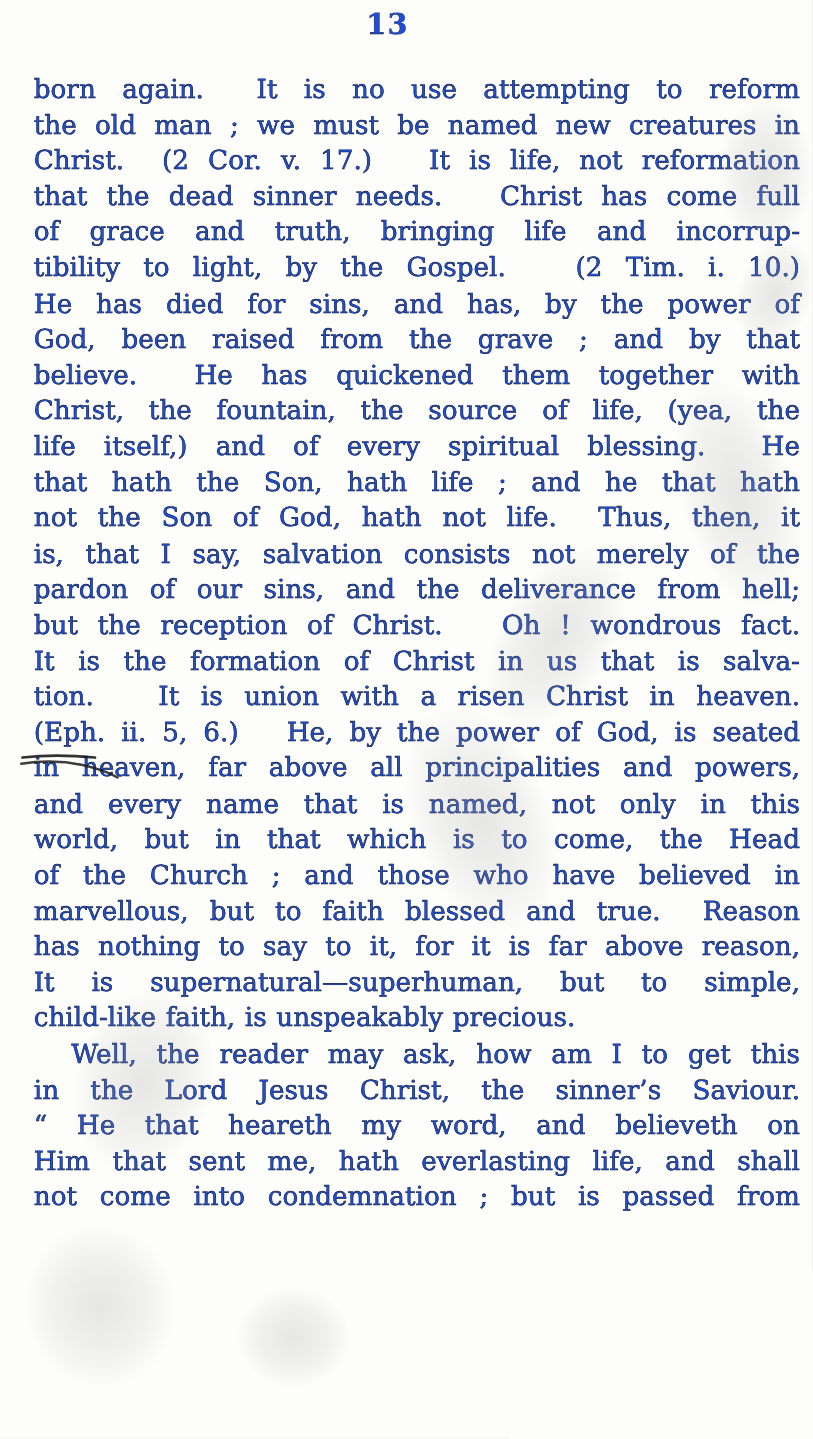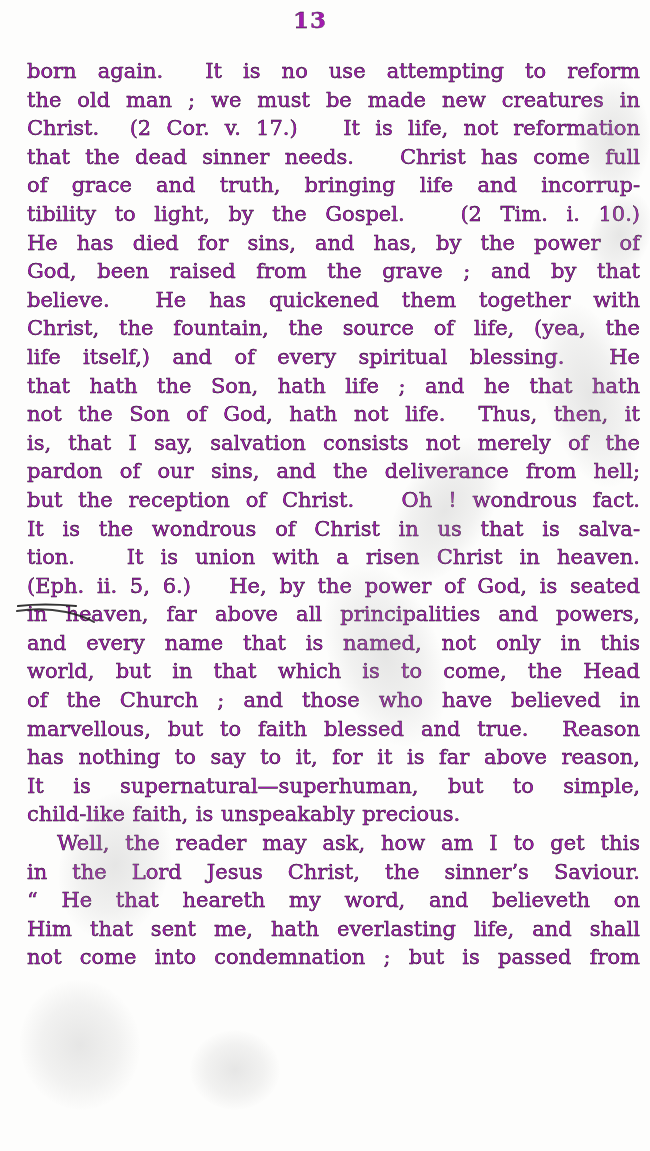--- a/index.html
+++ b/index.html
@@ -3,21 +3,21 @@
 <meta charset="utf-8">
 <style>
   html,body{margin:0;padding:0;background:#e9e9e9;}
   .page{
     position:relative;
     width:650px;height:1151px;
     margin:0 auto;
     background:#fdfdfc;
     overflow:hidden;
     font-family:"DejaVu Serif","Liberation Serif",serif;
-    color:#a21caf;
+    color:#1d4ed8;
   }
   .page-number{
     position:absolute;top:6px;left:0;width:620px;
     text-align:center;
     font-size:23px;font-weight:bold;
     letter-spacing:1px;
     -webkit-text-stroke:0.3px #171717;
   }
   .text-block{
     position:absolute;left:27px;top:57px;width:613px;
@@ -61,36 +61,36 @@
 </style>
 </head>
 <body>
 
 <div class="page">
 
   <div class="page-number">13</div>
 
   <div class="text-block">
       <div class="line"><span>born again.  It is no use attempting to reform</span></div>
-      <div class="line"><span>the old man ; we must be made </span><span class="seg-i">new</span><span> creatures in</span></div>
+      <div class="line"><span>the old man ; we must be named </span><span class="seg-i">new</span><span> creatures in</span></div>
       <div class="line"><span>Christ.  (2 Cor. v. 17.)   It is life, not reformation</span></div>
       <div class="line"><span>that the dead sinner needs.   Christ has come full</span></div>
       <div class="line"><span>of grace and truth, bringing life and incorrup-</span></div>
       <div class="line"><span>tibility to light, by the Gospel.   (2 Tim. i. 10.)</span></div>
       <div class="line"><span>He has died for sins, and has, by the power of</span></div>
       <div class="line"><span>God, been raised from the grave ; and by that</span></div>
       <div class="line"><span>believe.  He has quickened them together with</span></div>
       <div class="line"><span>Christ, the fountain, the source of life, (yea, the</span></div>
       <div class="line"><span>life itself,) and of every spiritual blessing.  He</span></div>
       <div class="line"><span>that hath the Son, hath life ; and he that hath</span></div>
       <div class="line"><span>not the Son of God, hath not life.  Thus, then, it</span></div>
       <div class="line"><span>is, that I say, salvation consists not merely of the</span></div>
       <div class="line"><span>pardon of our sins, and the deliverance from hell;</span></div>
       <div class="line"><span>but the reception of Christ.   Oh ! wondrous fact.</span></div>
-      <div class="line"><span>It is the </span><span class="seg-i">wondrous</span><span> of Christ in us that is salva-</span></div>
+      <div class="line"><span>It is the </span><span class="seg-i">formation</span><span> of Christ in us that is salva-</span></div>
       <div class="line"><span>tion.   It is union with a risen Christ in heaven.</span></div>
       <div class="line"><span>(Eph. ii. 5, 6.)   He, by the power of God, is seated</span></div>
       <div class="line"><span>in heaven, far above all principalities and powers,</span></div>
       <div class="line"><span>and every name that is named, not only in this</span></div>
       <div class="line"><span>world, but in that which is to come, the Head</span></div>
       <div class="line"><span>of the Church ; and those who have believed in</span></div>
       <div class="line"><span>marvellous, but to faith blessed and true.  Reason</span></div>
       <div class="line"><span>has nothing to say to it, for it is far above reason,</span></div>
       <div class="line"><span>It is supernatural—superhuman, but to simple,</span></div>
       <div class="line para-last"><span>child-like faith, is unspeakably precious.</span></div>

